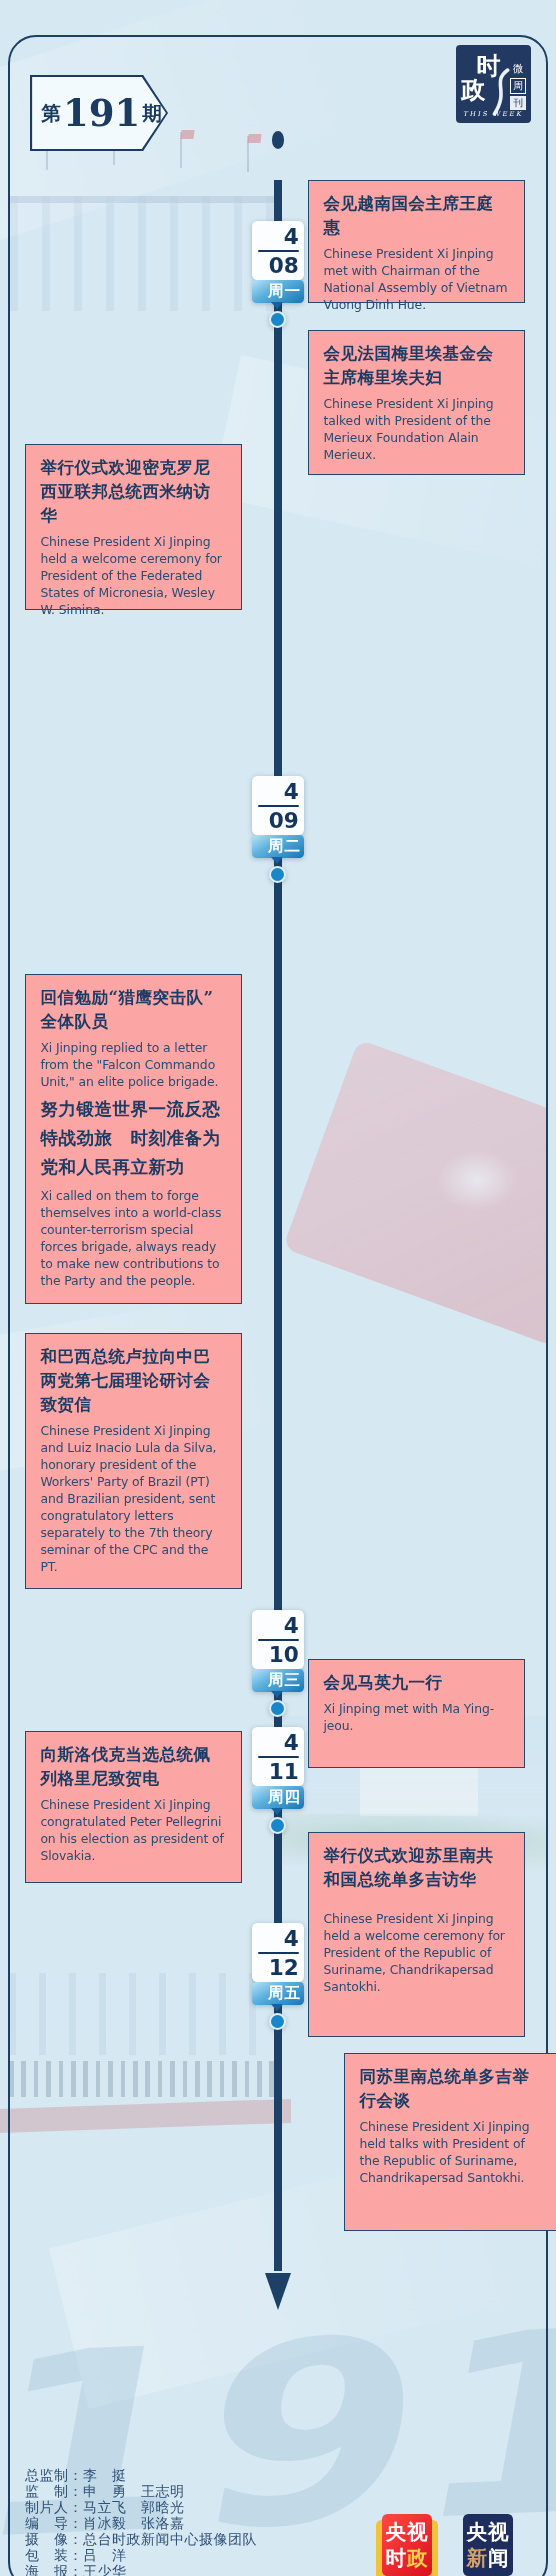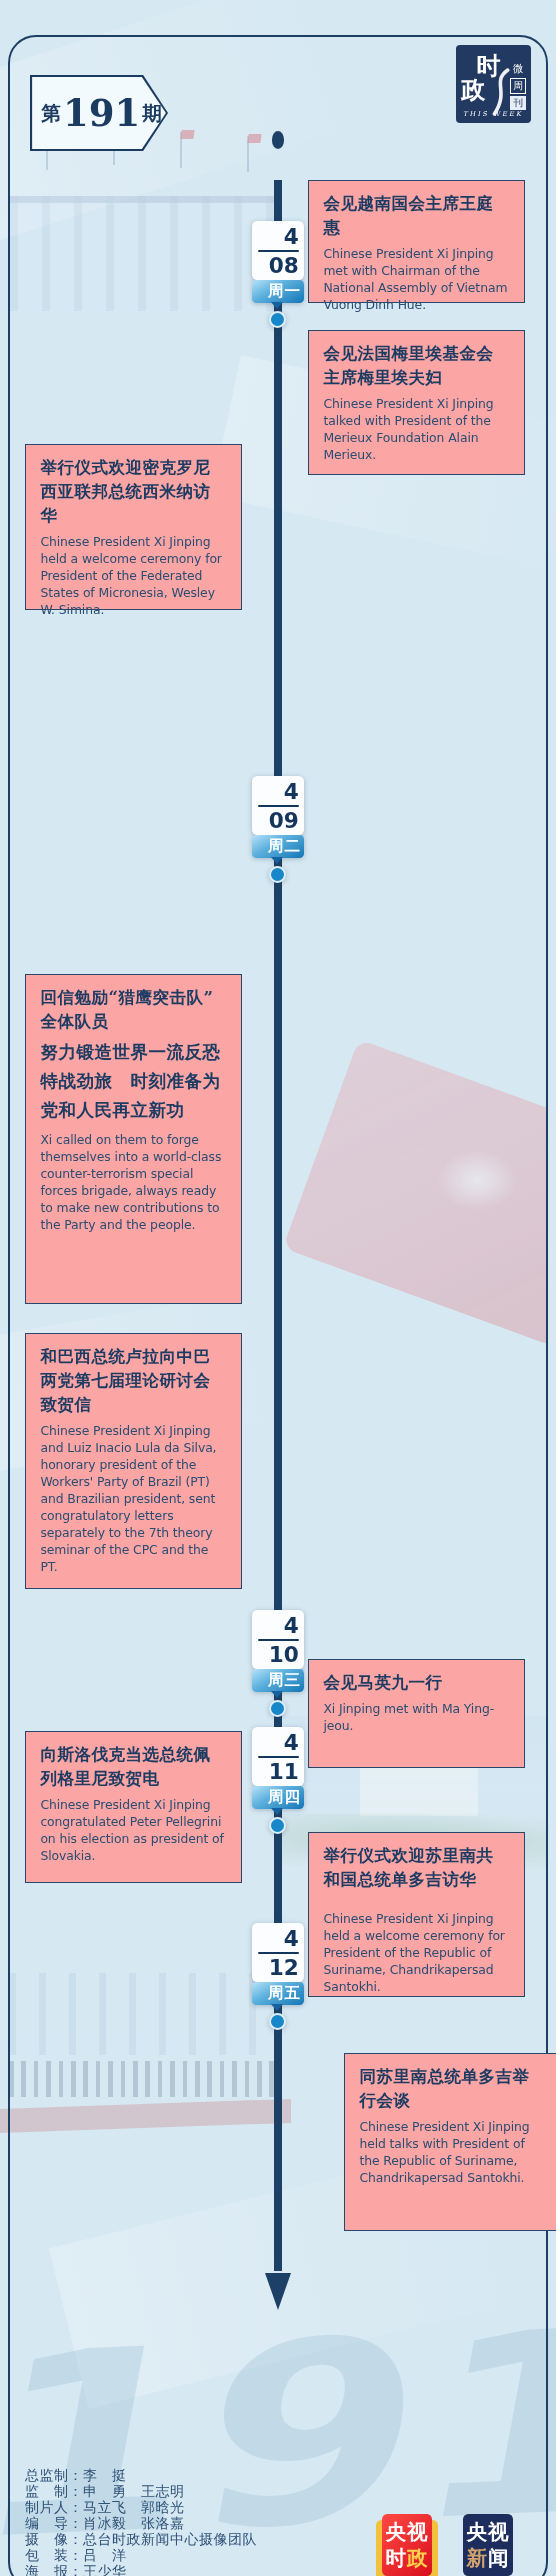--- a/index.html
+++ b/index.html
@@ -231,41 +231,42 @@
     <div class="body">Chinese President Xi Jinping talked with President of the Merieux Foundation Alain Merieux.</div>
   </div>
   <div class="card l" style="top:444px;height:166px;">
     <div class="title">举行仪式欢迎密克罗尼
 西亚联邦总统西米纳访华</div>
     <div class="body">Chinese President Xi Jinping held a welcome ceremony for President of the Federated States of Micronesia, Wesley W. Simina.</div>
   </div>
   <div class="card l" style="top:974px;height:330px;">
     <div class="title">回信勉励“猎鹰突击队”
 全体队员</div>
+    <div class="body">Xi Jinping replied to a letter from the "Falcon Commando Unit," an elite police brigade.</div>
     <div class="subtitle">努力锻造世界一流反恐
 特战劲旅　时刻准备为
 党和人民再立新功</div>
     <div class="body">Xi called on them to forge themselves into a world-class counter-terrorism special forces brigade, always ready to make new contributions to the Party and the people.</div>
   </div>
   <div class="card l" style="top:1333px;height:256px;">
     <div class="title">和巴西总统卢拉向中巴
 两党第七届理论研讨会
 致贺信</div>
     <div class="body">Chinese President Xi Jinping and Luiz Inacio Lula da Silva, honorary president of the Workers' Party of Brazil (PT) and Brazilian president, sent congratulatory letters separately to the 7th theory seminar of the CPC and the PT.</div>
   </div>
   <div class="card r" style="top:1659px;height:109px;">
     <div class="title">会见马英九一行</div>
     <div class="body">Xi Jinping met with Ma Ying-jeou.</div>
   </div>
   <div class="card l" style="top:1731px;height:152px;">
     <div class="title">向斯洛伐克当选总统佩
 列格里尼致贺电</div>
     <div class="body">Chinese President Xi Jinping congratulated Peter Pellegrini on his election as president of Slovakia.</div>
   </div>
-  <div class="card r" style="top:1832px;height:165px;">
+  <div class="card r" style="top:1832px;height:205px;">
     <div class="title">举行仪式欢迎苏里南共
 和国总统单多吉访华</div>
     <div class="body gap-lg">Chinese President Xi Jinping held a welcome ceremony for President of the Republic of Suriname, Chandrikapersad Santokhi.</div>
   </div>
   <div class="card r" style="top:2053px;height:178px;margin-left:36px;">
     <div class="title">同苏里南总统单多吉举
 行会谈</div>
     <div class="body">Chinese President Xi Jinping held talks with President of the Republic of Suriname, Chandrikapersad Santokhi.</div>
   </div>
 

